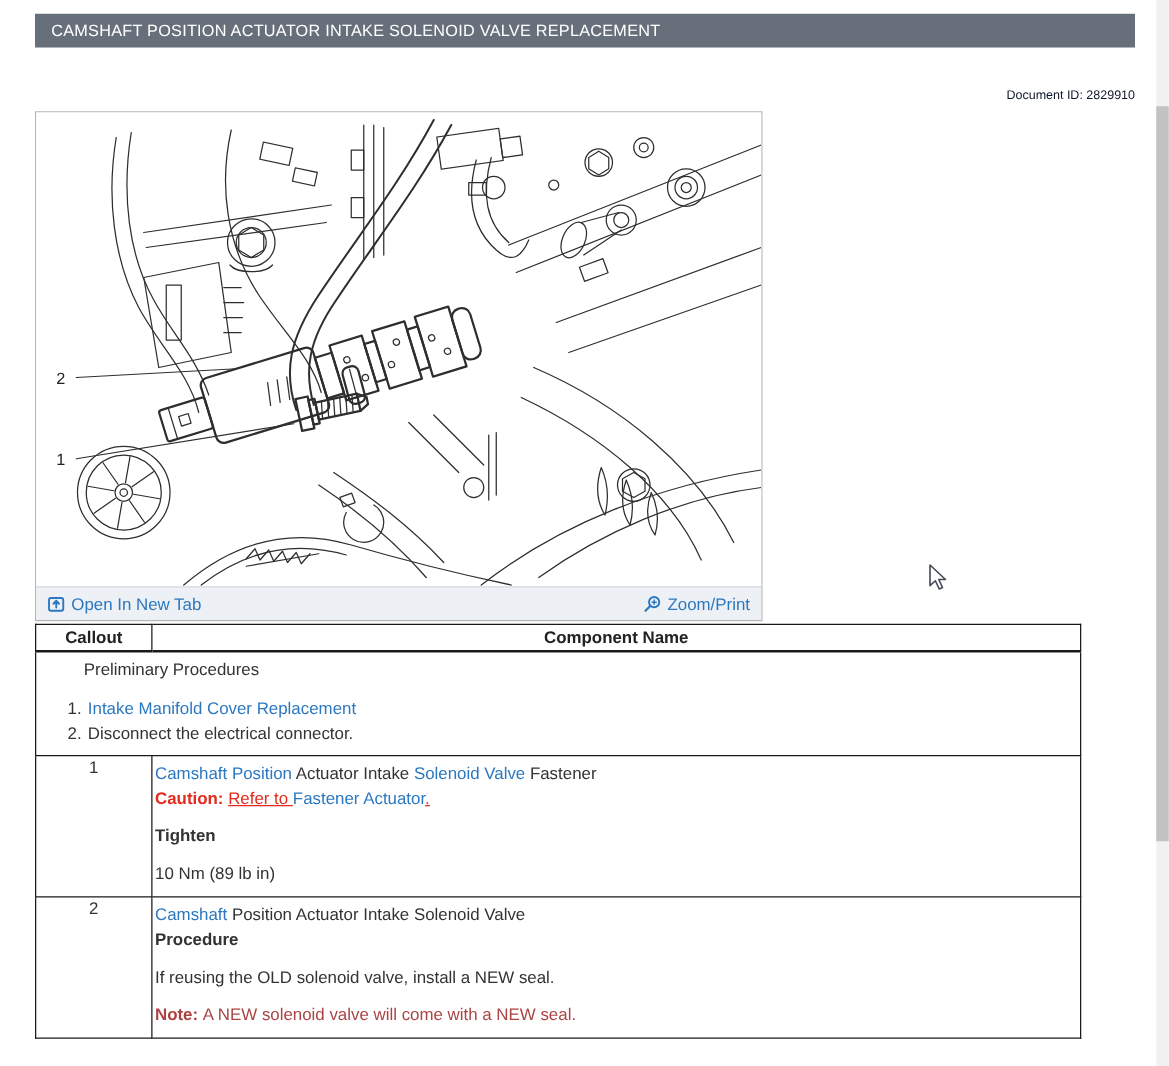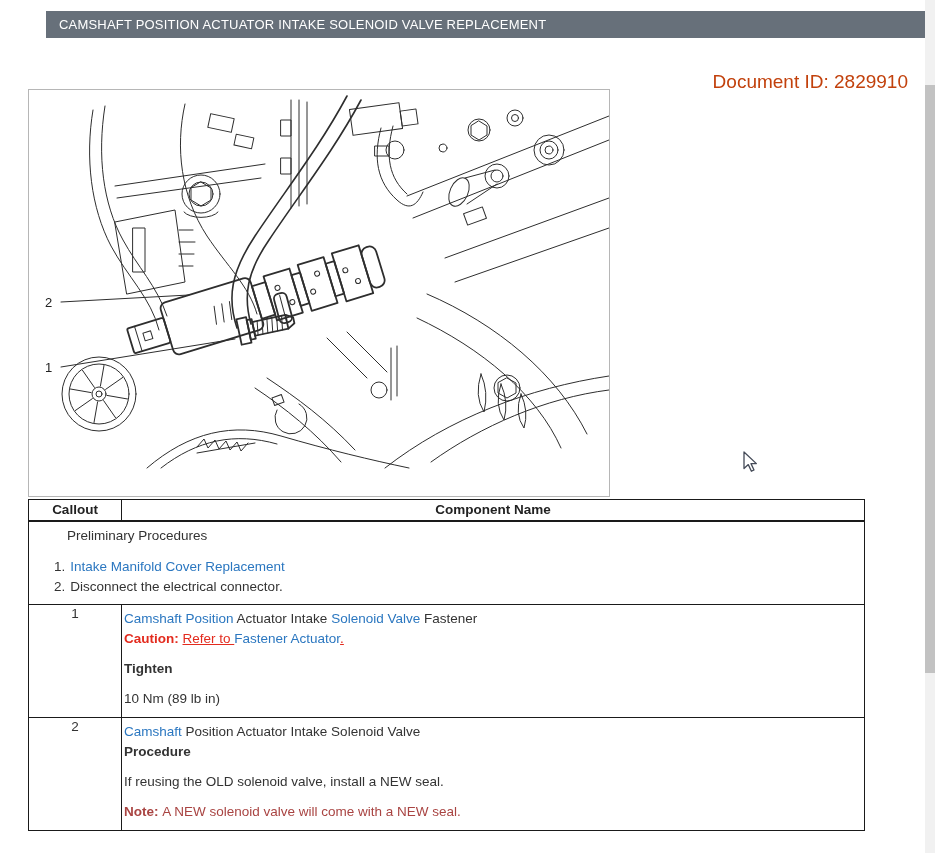--- a/index.html
+++ b/index.html
@@ -9,25 +9,25 @@
     --note-red:#a94442;
     --text:#333333;
   }
   *{box-sizing:border-box;}
   html,body{margin:0;padding:0;}
   body{
     width:935px;height:853px;position:relative;overflow:hidden;background:#fff;
     font-family:"Liberation Sans",sans-serif;color:var(--text);
   }
   .title-bar{
-    position:absolute;left:46px;top:11px;width:880px;height:27px;
+    position:absolute;left:28px;top:11px;width:880px;height:27px;
     background:var(--title-bar-bg);color:#fff;font-size:13px;line-height:27px;
     padding-left:13px;letter-spacing:.2px;white-space:nowrap;
   }
-  .doc-id{position:absolute;top:71px;right:27px;font-size:19px;color:#c2410c;}
+  .doc-id{position:absolute;top:71px;right:27px;font-size:10px;color:#0f172a;}
   .image-panel{
     position:absolute;left:28px;top:89px;width:582px;height:408px;
     border:1px solid #b6b6b6;background:#fff;
   }
   .figure{width:580px;height:379px;overflow:hidden;background:#fff;}
   .diagram{display:block;width:580px;height:379px;}
   .panel-footer{
     width:580px;height:27px;background:#edf0f4;border-top:1px solid #d6dade;
     display:flex;justify-content:space-between;align-items:center;padding:0 9px;
   }
@@ -180,20 +180,37 @@
 
         <g stroke-width="1">
           <line x1="32" y1="212" x2="160" y2="205"></line>
           <line x1="32" y1="277" x2="206" y2="249"></line>
         </g>
       </g>
       <text x="16" y="217" font-size="13" fill="#222">2</text>
       <text x="16" y="282" font-size="13" fill="#222">1</text>
     </svg>
   </div>
+  <div class="panel-footer">
+    <a class="plink">
+      <svg width="14" height="14" viewBox="0 0 14 14">
+        <rect x="1.2" y="2.4" width="11.4" height="10.2" rx="1.6" fill="none" stroke="#2b77c0" stroke-width="1.5"></rect>
+        <path d="M7,10 V5.2 M4.8,7 L7,4.6 L9.2,7" fill="none" stroke="#2b77c0" stroke-width="1.5" stroke-linecap="round" stroke-linejoin="round"></path>
+      </svg>
+      <span>Open In New Tab</span>
+    </a>
+    <a class="plink">
+      <svg width="14" height="14" viewBox="0 0 14 14">
+        <circle cx="8.3" cy="5.7" r="4.1" fill="none" stroke="#2b77c0" stroke-width="1.5"></circle>
+        <line x1="5.2" y1="8.8" x2="1.4" y2="12.6" stroke="#2b77c0" stroke-width="1.7" stroke-linecap="round"></line>
+        <path d="M8.3,4 v3.4 M6.6,5.7 h3.4" stroke="#2b77c0" stroke-width="1.2" stroke-linecap="round"></path>
+      </svg>
+      <span>Zoom/Print</span>
+    </a>
+  </div>
 </div>
 
 <table class="callout-table">
   <colgroup>
       <col class="c1">
       <col>
     </colgroup>
   <thead>
     <tr>
       <th>Callout</th>

